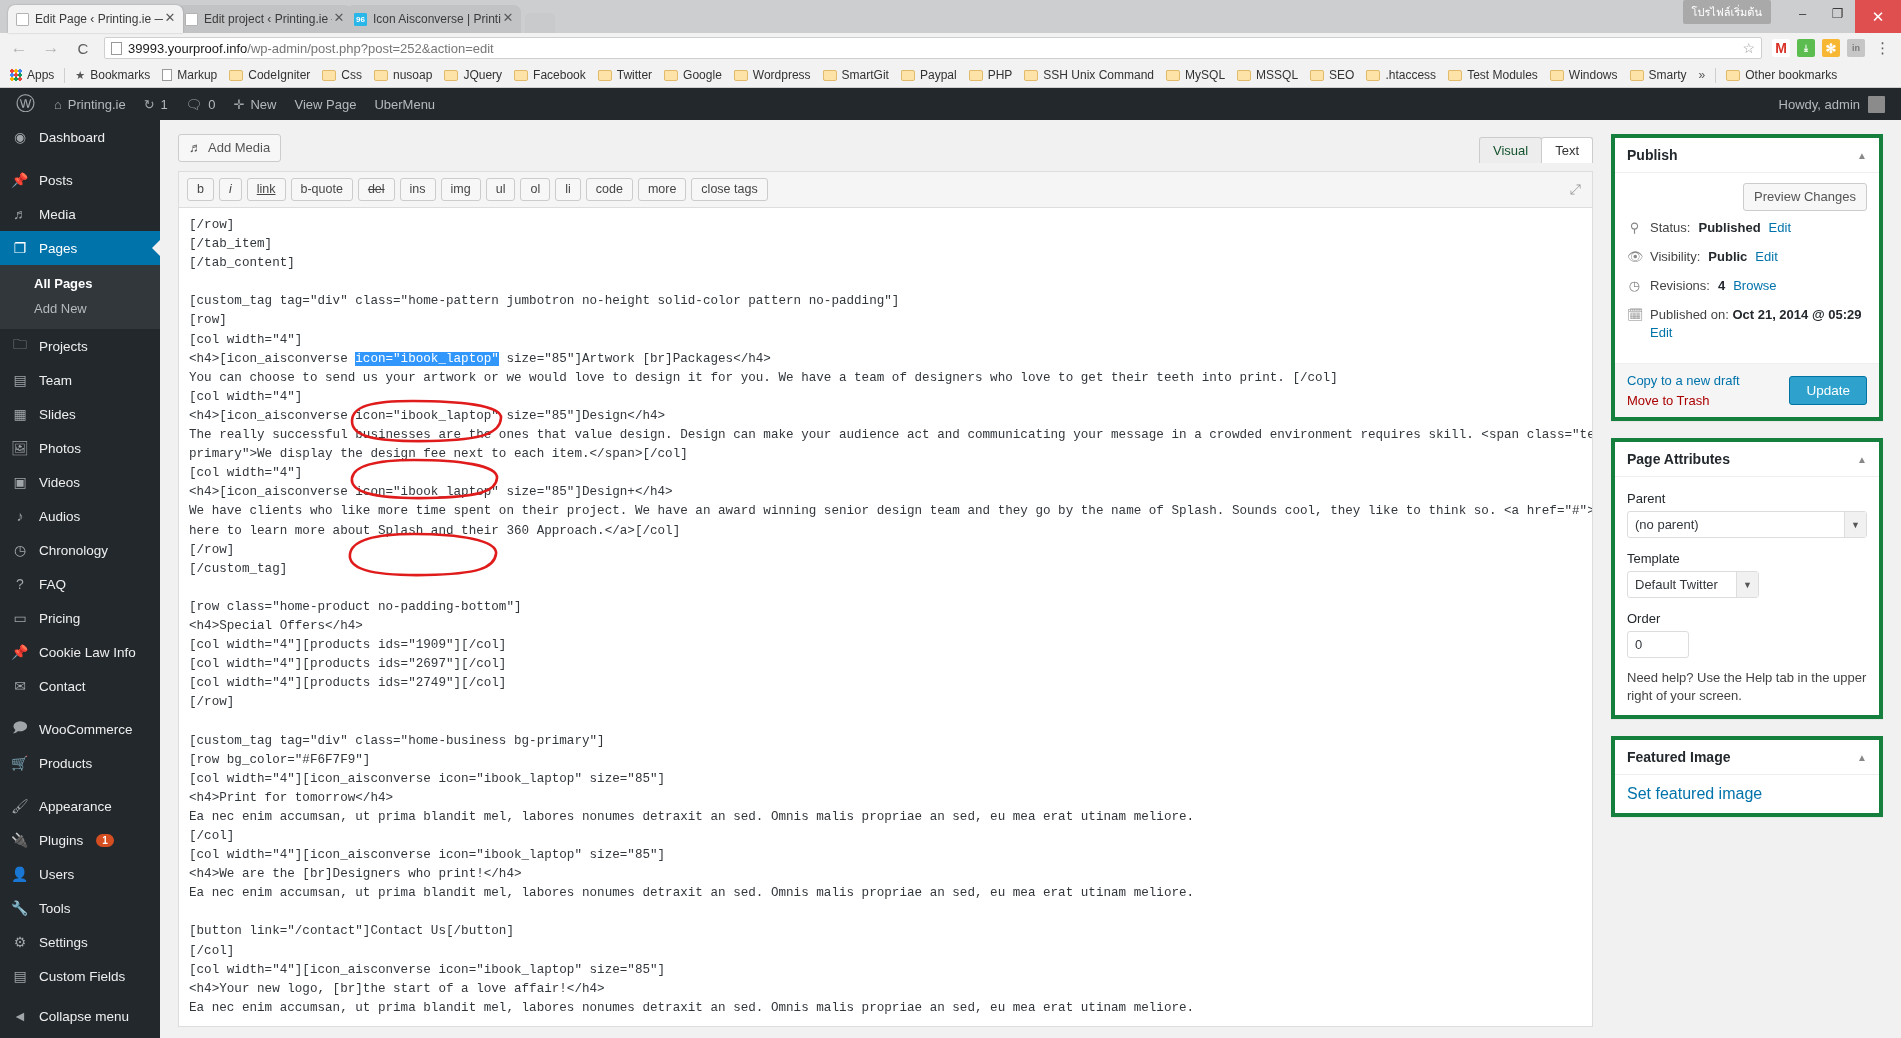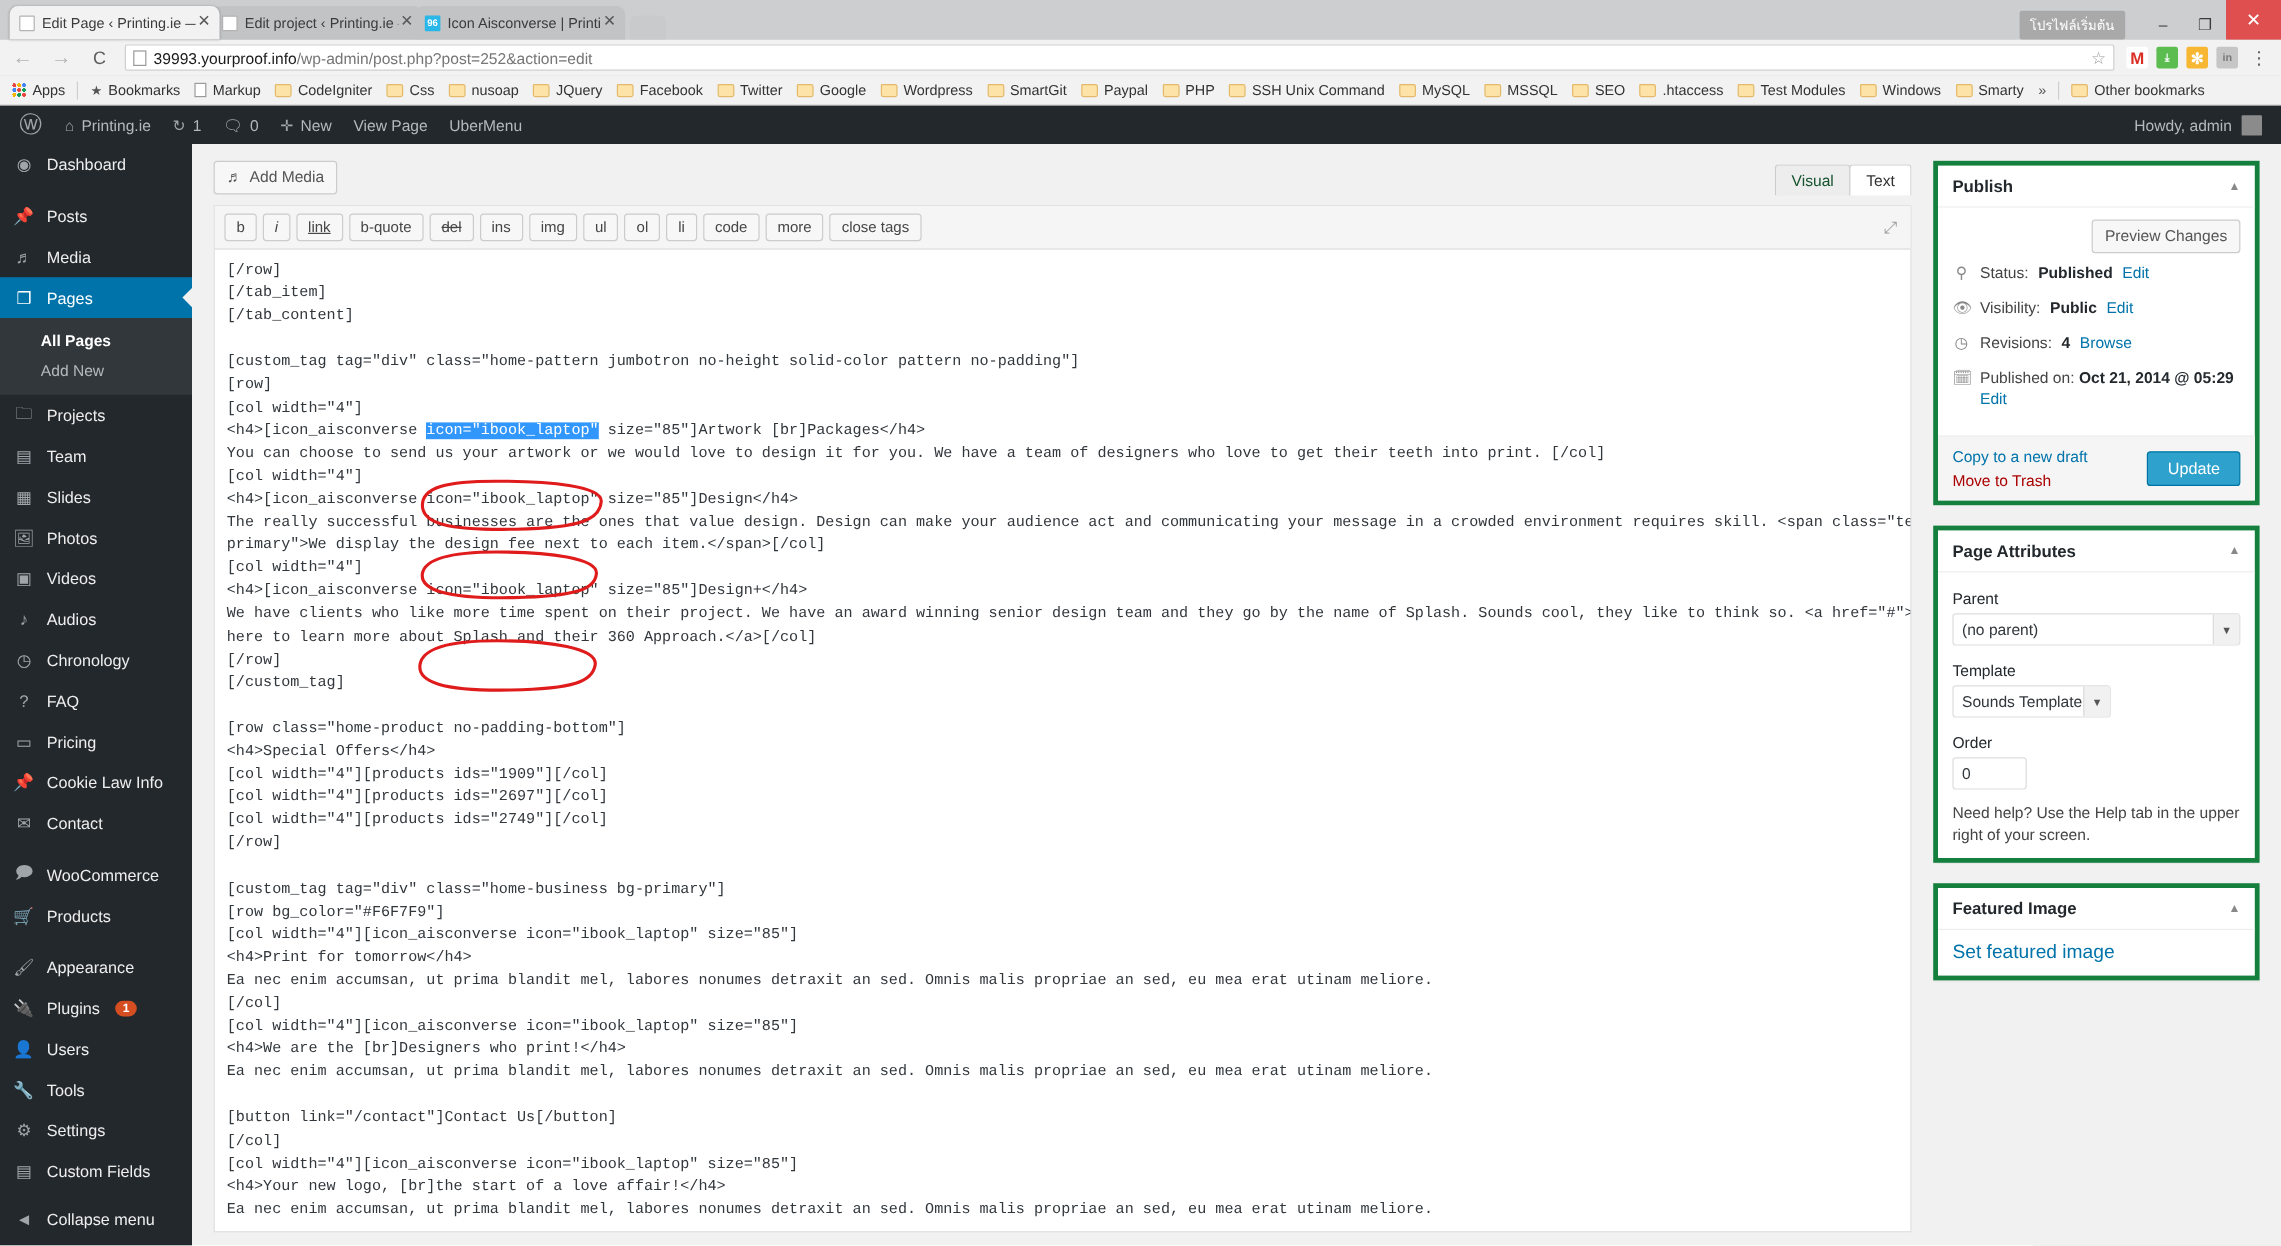--- a/index.html
+++ b/index.html
@@ -14,21 +14,21 @@
         border-radius:7px 7px 0 0; margin-right:-6px;}
   .tab.active{ background:#f2f2f3; box-shadow:0 0 2px rgba(0,0,0,.25); z-index:5;}
   .tab.inactive{ background:#c2c3c5; z-index:1;}
   .tab .favicon{ width:13px;height:13px;margin-right:6px;flex:0 0 13px;
       background:#fff;border:1px solid #b3b3b3;border-radius:1px; position:relative;}
   .tab .favicon.blue{ background:#29b6e8;border-color:#29b6e8;color:#fff;font-size:8px;
       display:flex;align-items:center;justify-content:center;font-weight:bold;}
   .tab .tlabel{ flex:1; white-space:nowrap; overflow:hidden; text-overflow:clip; font-size:12px;}
   .tab .tclose{ width:14px;height:14px;line-height:12px;text-align:center;font-size:13px;color:#5a5a5a;}
   .newtab{ width:30px;height:20px;background:#c9cacc;border-radius:5px 5px 0 0; margin-left:10px;}
-  .wincontrols{ position:absolute; right:0; top:0; height:33px; display:flex; align-items:flex-end;}
+  .wincontrols{ position:absolute; right:0; top:0; height:33px; display:flex; align-items:flex-start;}
   .profilechip{ background:#a9a9a9;color:#fff;font-size:11px;padding:3px 9px;border-radius:2px;margin-right:14px;}
   .wc{ width:35px;height:26px;display:flex;align-items:center;justify-content:center;color:#3b3b3b;font-size:13px;}
   .wc.close{ background:#e04f4f;color:#fff;width:46px;height:33px;font-size:15px;}
 
   .urlbar{ height:30px; background:#f2f2f3; display:flex; align-items:center; padding:0 8px; gap:10px;}
   .navbtn{ font-size:17px; color:#b4b4b4; width:22px;text-align:center;}
   .navbtn.reload{ color:#5d5d5d; font-size:15px;}
   .omnibox{ flex:1; height:22px; background:#fff; border:1px solid #cfcfcf; border-radius:2px;
      display:flex; align-items:center; padding:0 6px; font-size:13px; color:#303030;}
   .omnibox .pgicon{ width:11px;height:13px;border:1px solid #999;margin-right:6px;background:#fff;}
@@ -560,21 +560,21 @@
             <span class="tog">▲</span>
           </div>
           <div class="box-b">
             <div class="fieldlabel">Parent</div>
             <div class="selectbox">
               <span>(no parent)</span>
               <span class="caret">▼</span>
             </div>
             <div class="fieldlabel" style="margin-top:13px">Template</div>
             <div class="selectbox auto">
-              <span>Sounds Template</span>
+              <span>Default Twitter</span>
               <span class="caret">▼</span>
             </div>
             <div class="fieldlabel" style="margin-top:13px">Order</div>
             <div class="numinput">0</div>
             <div class="helptext">Need help? Use the Help tab in the upper right of your screen.</div>
           </div>
         </div>
 
         <div class="box">
           <div class="box-h">

